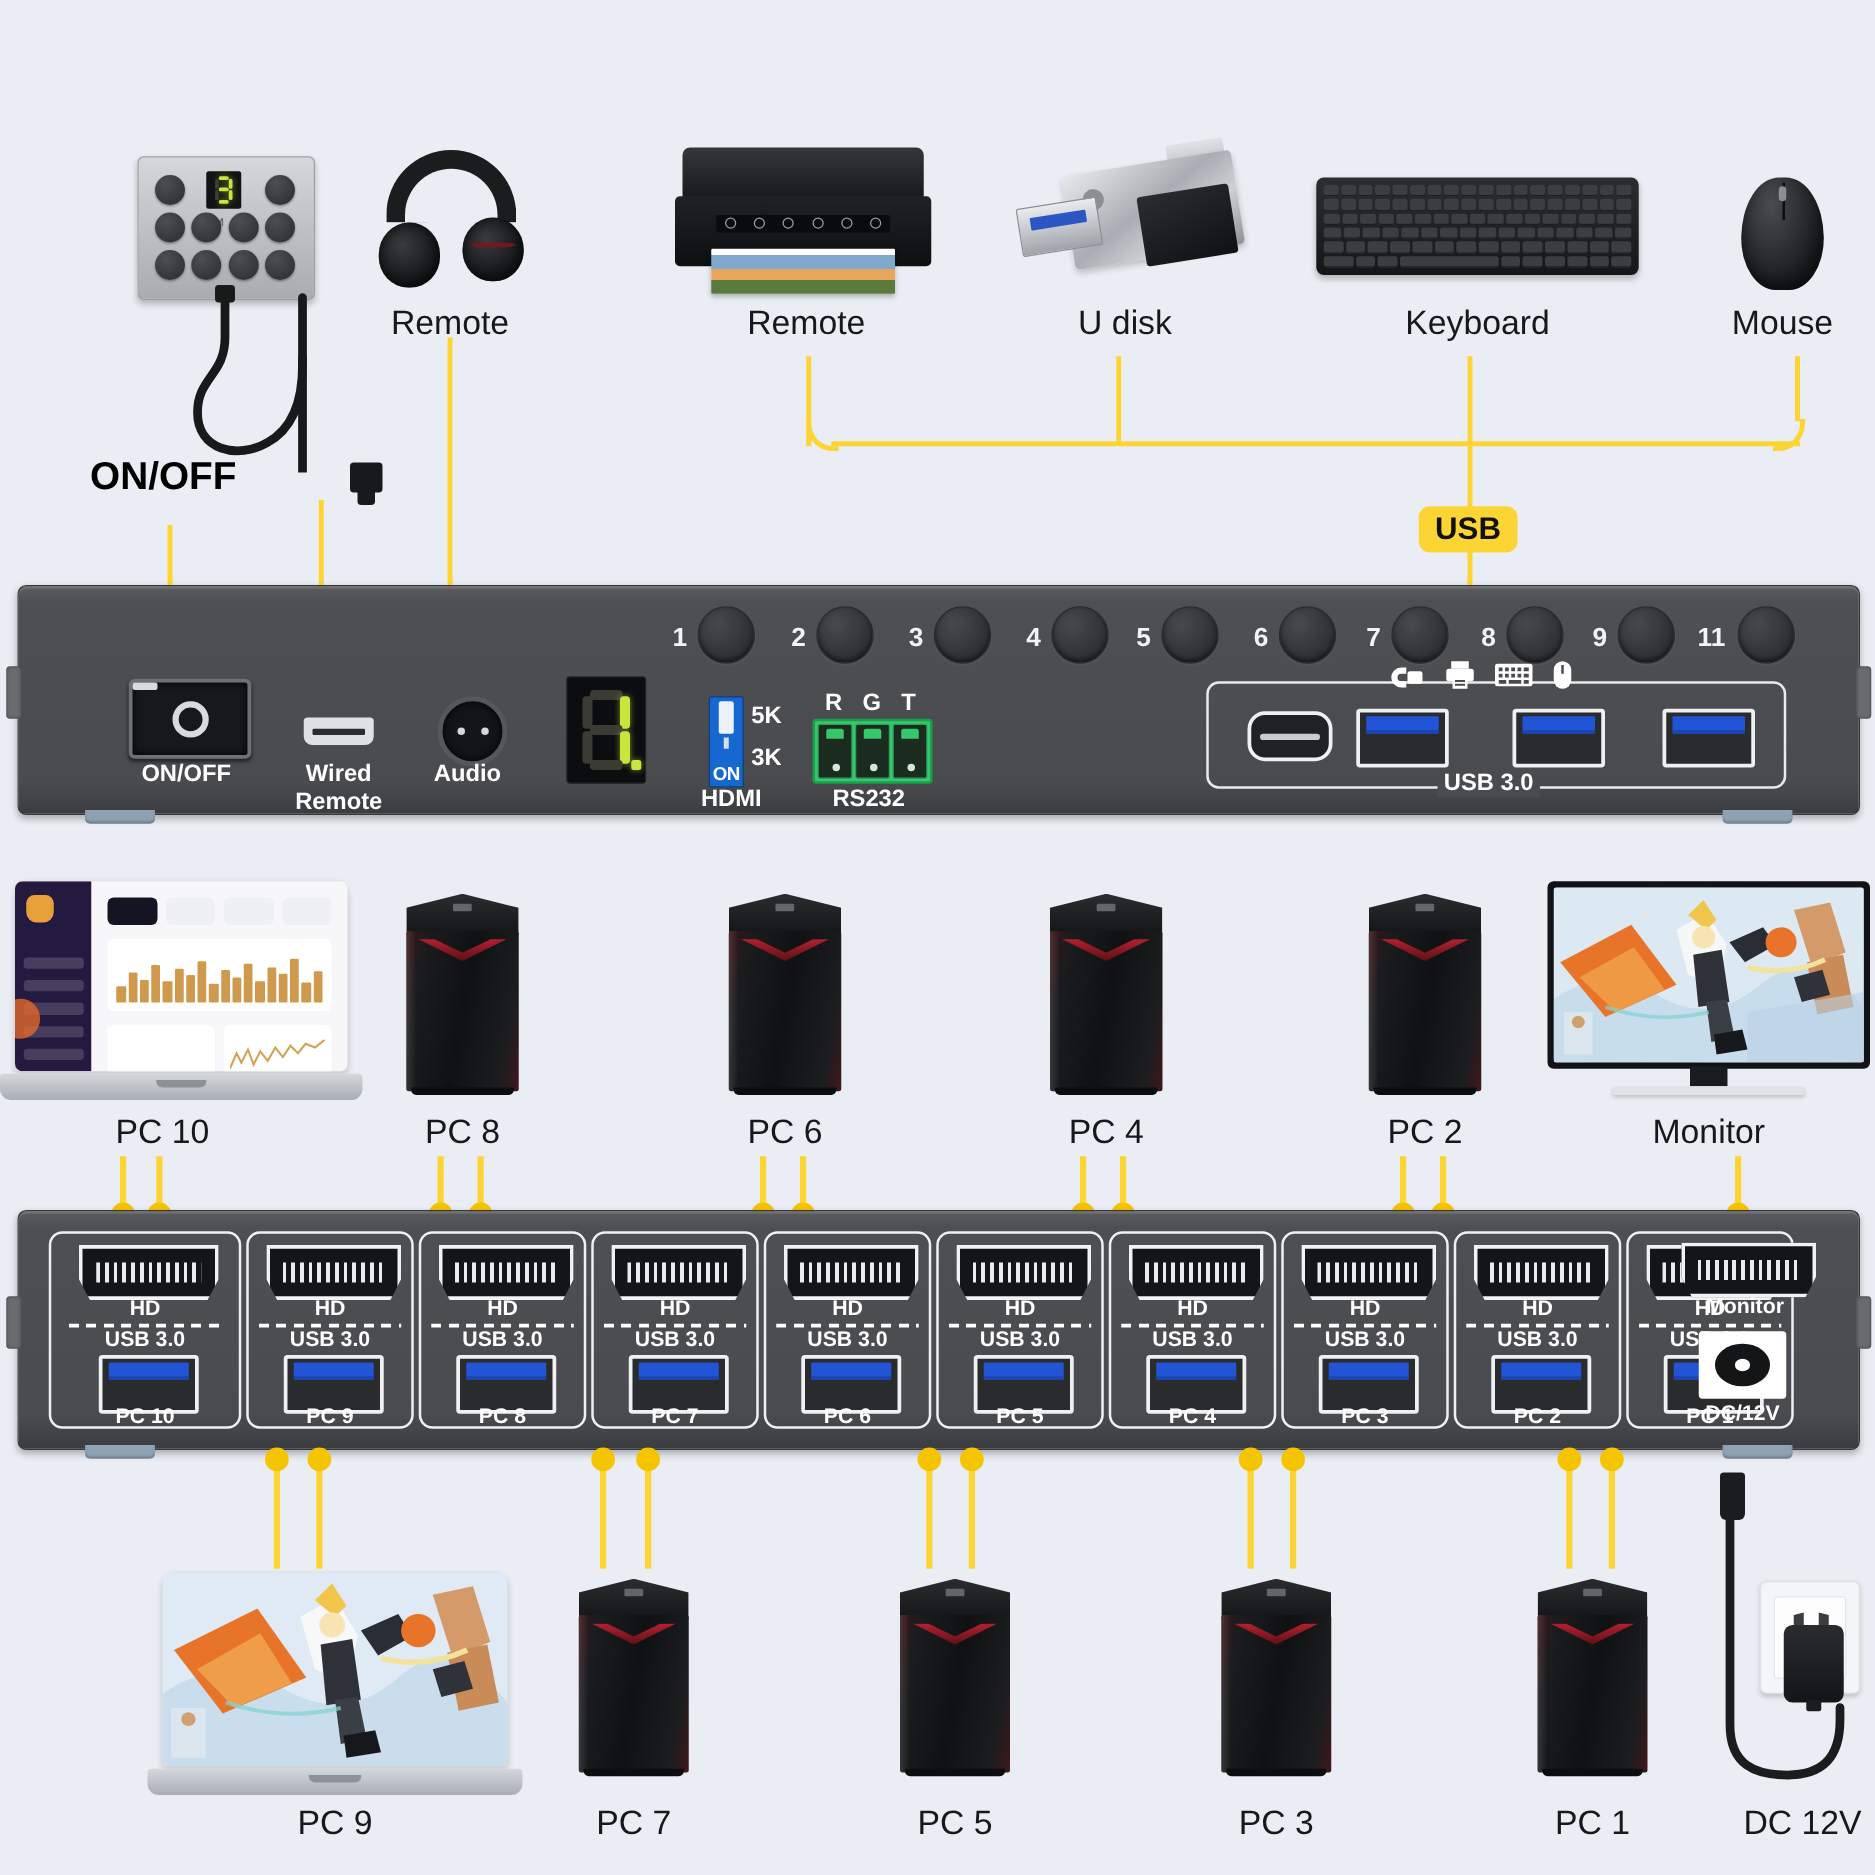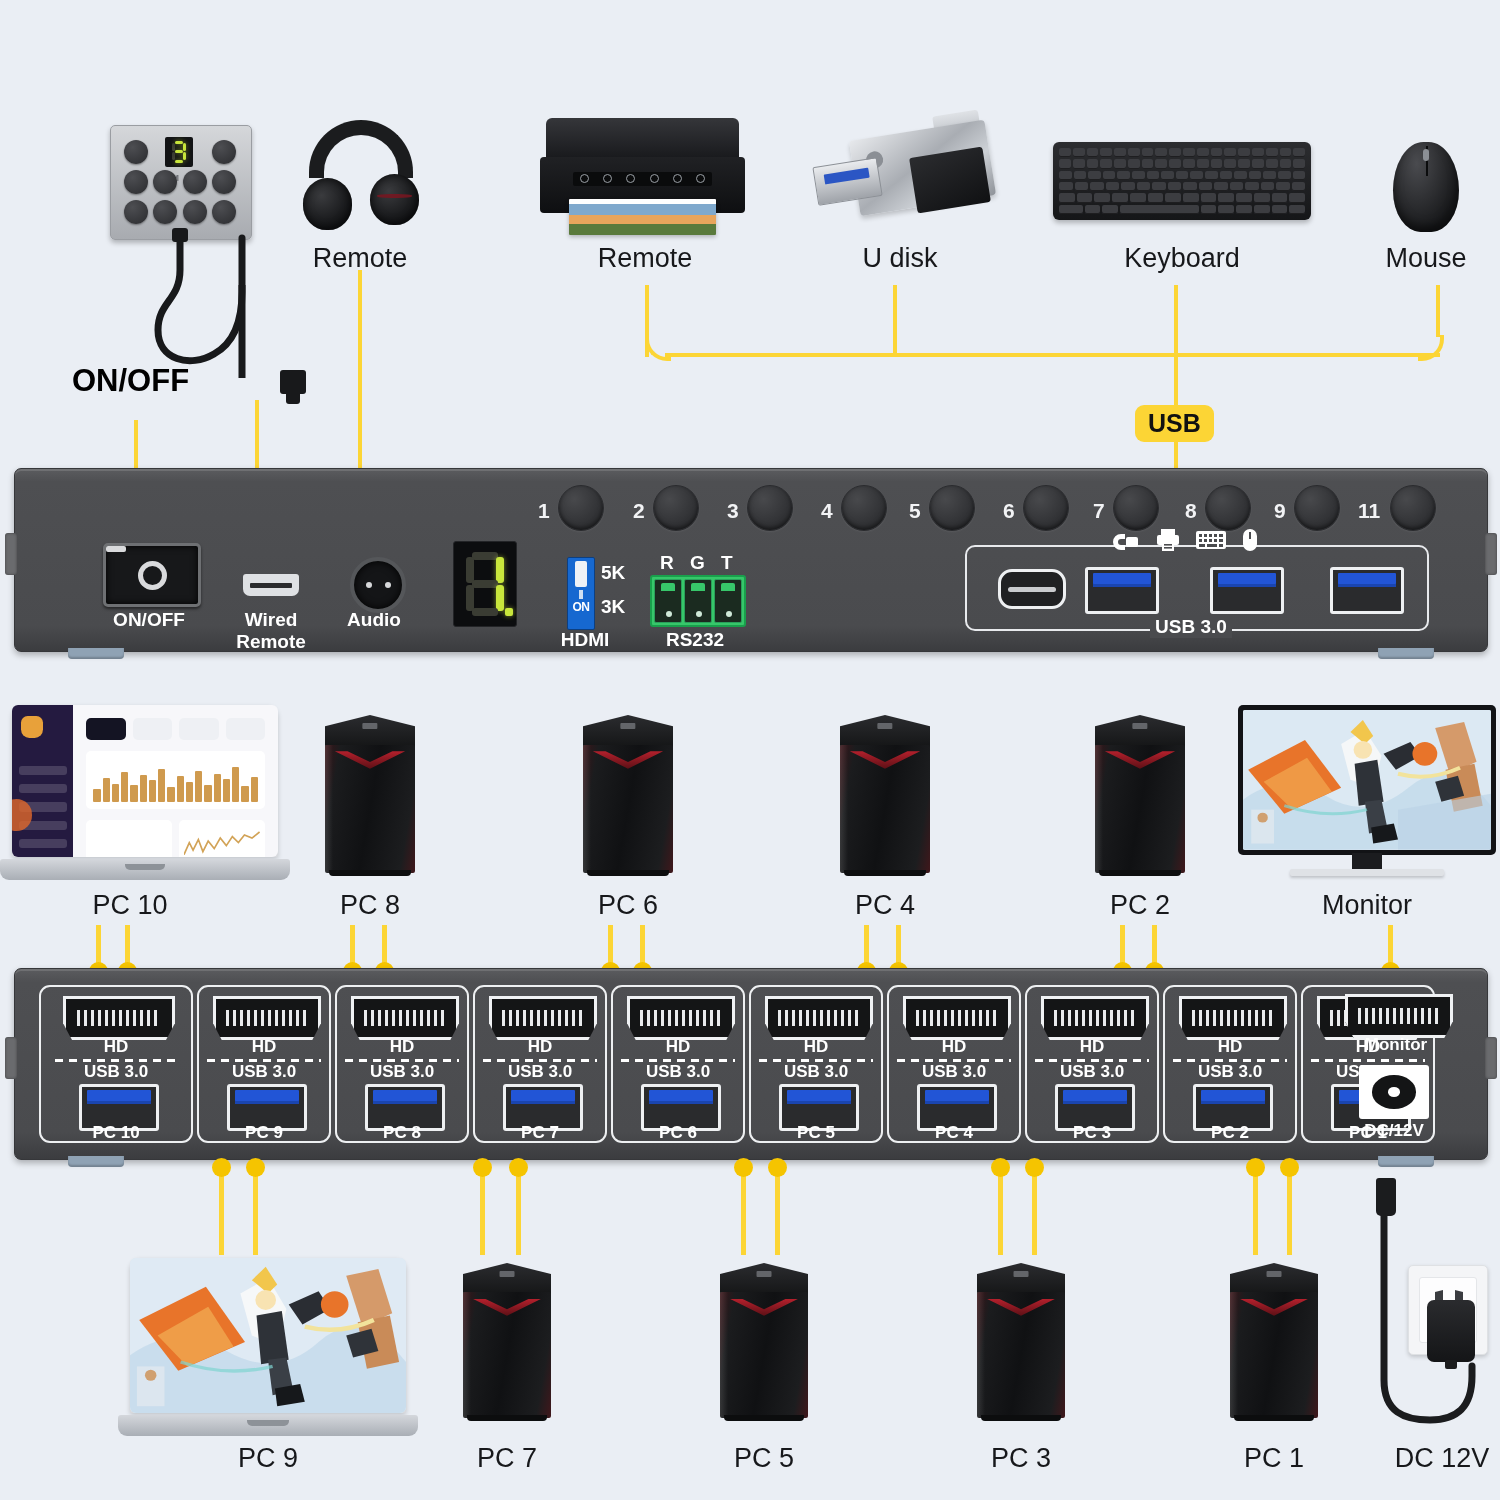--- a/index.html
+++ b/index.html
@@ -84,21 +84,21 @@
   .on{background:#c8e63c;box-shadow:0 0 5px rgba(200,230,60,.6);}
   .off{background:#3a3c33;}
   .dot{position:absolute;right:-9px;bottom:0;width:8px;height:8px;border-radius:2px;}
 
   .dipsw{
     position:absolute;background:#1668d0;border-radius:2px;
     border:1px solid #0d3f80;display:flex;flex-direction:column;
     align-items:center;padding-top:3px;
   }
   .dipsw .lever{width:12px;height:26px;background:#eef2f6;border-radius:2px;}
-  .dipsw .onTxt{font-size:12px;color:#fff;font-weight:bold;margin-top:auto;margin-bottom:15px;letter-spacing:-.5px;}
+  .dipsw .onTxt{font-size:15px;color:#fff;font-weight:bold;margin-top:auto;margin-bottom:1px;letter-spacing:-.5px;}
   .dipsw .bar{width:4px;height:9px;background:#cfe0f2;margin-top:3px;}
   .kvLbl{position:absolute;color:#fff;font-size:19px;font-weight:bold;}
 
   .rs232{
     position:absolute;background:#37c76a;border:2px solid #19a04c;border-radius:3px;
     display:flex;gap:2px;padding:2px;
   }
   .rs232 .slot{flex:1;background:#1b2b20;border-radius:2px;position:relative;
     border:1px solid #2aa05a;}
   .rs232 .slot:before{content:"";position:absolute;left:22%;right:22%;top:3px;height:8px;

